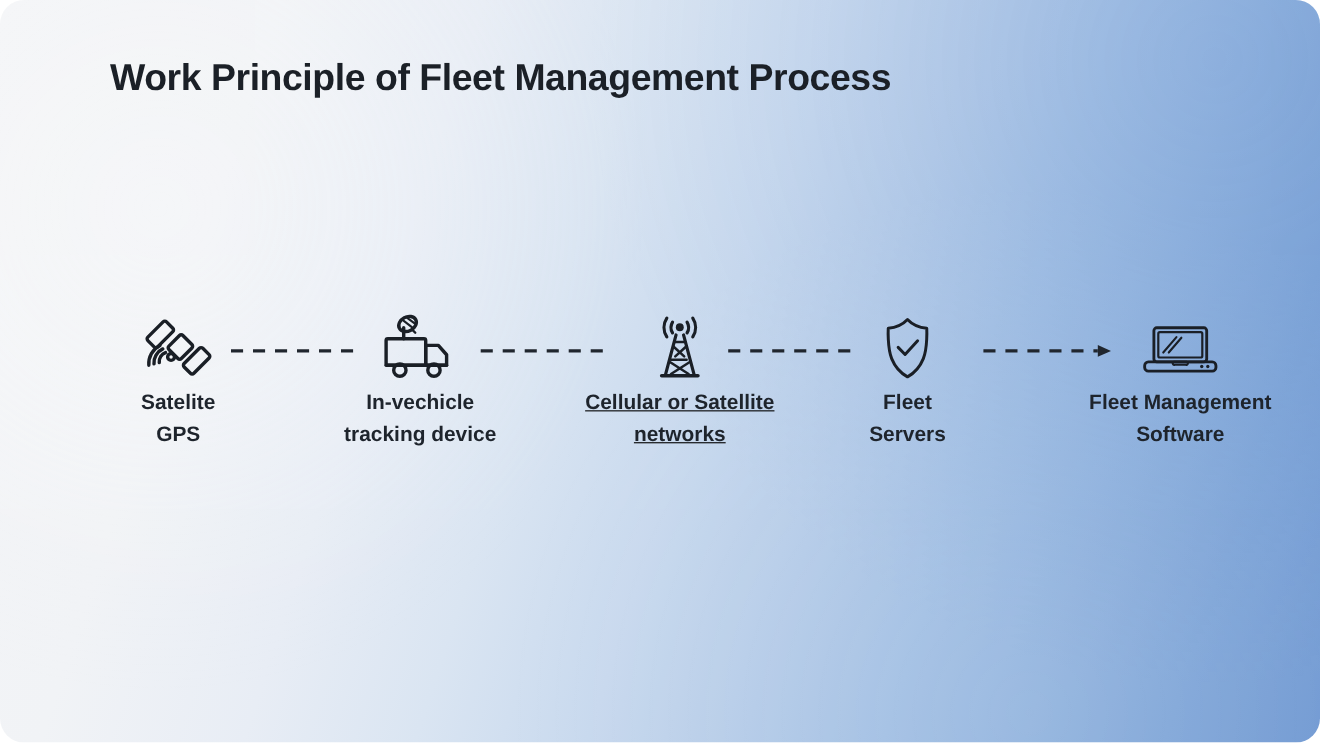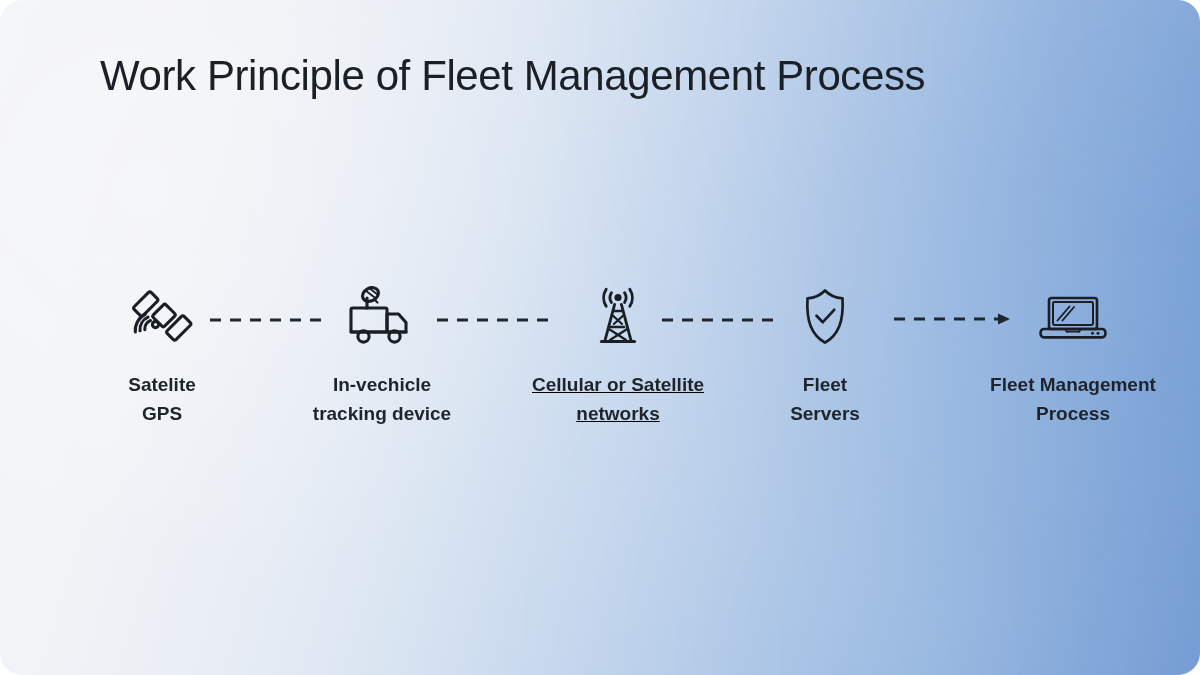--- a/index.html
+++ b/index.html
@@ -54,22 +54,22 @@
       radial-gradient(circle at 92% 8%,  rgba(120,155,215,0.30) 0%, rgba(255,255,255,0) 45%),
       radial-gradient(circle at 78% 96%, rgba(255,255,255,0.22) 0%, rgba(255,255,255,0) 42%);
   }
 
   
   .title {
     position: absolute;
     left: 100px;
     top: 52px;
     width: 1020px;
-    font-size: 42px;
-    font-weight: normal;
+    font-size: 34px;
+    font-weight: bold;
     letter-spacing: -0.4px;
     color: #1b2027;
     line-height: 1.12;
     white-space: nowrap;
   }
 
   
   .flow {
     position: absolute;
     left: 60px;
@@ -85,21 +85,20 @@
   }
 
   .icon-box {
     height: 70px;
     display: flex;
     align-items: center;
     justify-content: center;
   }
 
   .step-label {
-    margin-top: 18px;
     font-size: 19px;
     font-weight: bold;
     color: #1e242c;
     line-height: 1.55;
     white-space: pre-line;
   }
 
   
   .connector {
     position: absolute;
@@ -260,20 +259,20 @@
                      a3.4 3.4 0 0 1 -3.4 -3.4 v-1.6
                      A3.4 3.4 0 0 1 9 45 Z"></path>
 
             <path d="M32 45 h12 a1 1 0 0 1 -1 2.6 h-10 a1 1 0 0 1 -1 -2.6 Z" stroke-width="1.9"></path>
 
             <circle cx="57.5" cy="49.2" r="1.5" fill="#1a1f26" stroke="none"></circle>
             <circle cx="63.0" cy="49.2" r="1.5" fill="#1a1f26" stroke="none"></circle>
           </svg>
         </div>
         <div class="step-label">Fleet Management
-Process</div>
+Software</div>
       </div>
 
     </div>
 
 
   </div>
 </div>
 
 </body></html>

